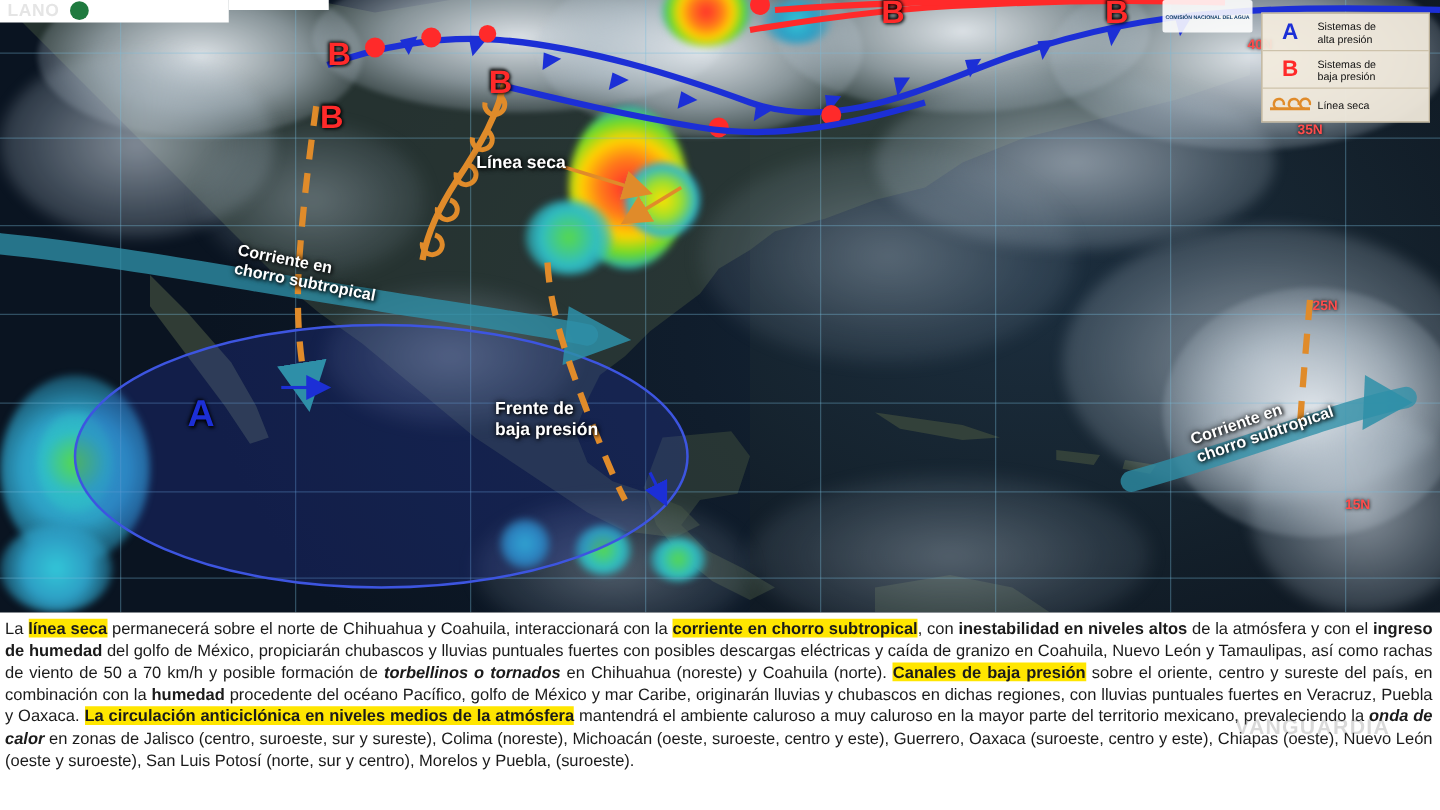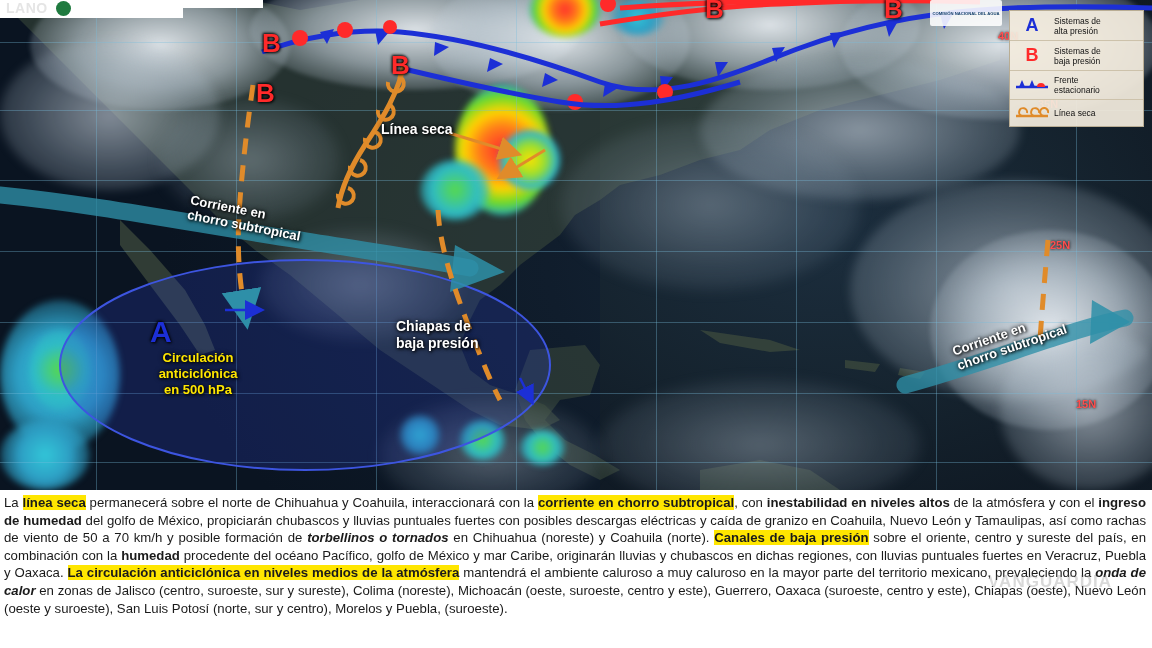--- a/index.html
+++ b/index.html
@@ -379,29 +379,26 @@
     <div class="label-B" style="left:391px; top:50px;">B</div>
     <div class="label-B" style="left:705px; top:-6px;">B</div>
     <div class="label-B" style="left:884px; top:-6px;">B</div>
     <div class="label-A" style="left:150px; top:315px;">A</div>
 
     <div class="dry-text" style="left:381px; top:121px;">Línea seca</div>
 
     <div class="jet-text" style="left:188px; top:203px; transform:rotate(11deg); white-space:pre;">Corriente en
 chorro subtropical</div>
 
-    <div class="trough-text" style="left:396px; top:318px; white-space:pre;">Chiapas de
+    <div class="trough-text" style="left:396px; top:318px; white-space:pre;">Frente de
 baja presión</div>
 
     <div class="jet-text" style="left:952px; top:325px; transform:rotate(-19deg); white-space:pre;">Corriente en
 chorro subtropical</div>
 
-    <div class="anti-text" style="left:118px; top:350px; width:160px; white-space:pre;">Circulación
-anticiclónica
-en 500 hPa</div>
 
     <div class="top-white-bar"></div>
     <div class="top-white-bar2"></div>
     <div class="logo-text">LANO</div>
     <div class="logo-dot"></div>
     <div class="cna-logo">
       <span>COMISIÓN NACIONAL DEL AGUA</span>
     </div>
 
     <div id="legend">
@@ -416,32 +413,20 @@
 
       <div class="legend-row">
         <div class="legend-key">
           <span class="key-B">B</span>
         </div>
         <div class="legend-text" style="white-space:pre;">Sistemas de
 baja presión</div>
       </div>
 
 
-      <div class="legend-row">
-        <div class="legend-key">
-          <svg width="34" height="14">
-            <line x1="1" y1="9" x2="33" y2="9" stroke="#1c2fd6" stroke-width="2.5"></line>
-            <polygon points="4,9 10,9 7,2" fill="#1c2fd6"></polygon>
-            <polygon points="14,9 20,9 17,2" fill="#1c2fd6"></polygon>
-            <path d="M22,9 a4,4 0 0,1 8,0" fill="#ff2a2a"></path>
-          </svg>
-        </div>
-        <div class="legend-text" style="white-space:pre;">Frente
-estacionario</div>
-      </div>
 
       <div class="legend-row">
         <div class="legend-key">
           <svg width="34" height="14">
             <line x1="1" y1="10" x2="33" y2="10" stroke="#e08b2a" stroke-width="2.5"></line>
             <path d="M7,10 a4,4 0 1,1 5,-3" fill="none" stroke="#e08b2a" stroke-width="2"></path>
             <path d="M19,10 a4,4 0 1,1 5,-3" fill="none" stroke="#e08b2a" stroke-width="2"></path>
             <path d="M29,10 a4,4 0 1,1 4,-3" fill="none" stroke="#e08b2a" stroke-width="2"></path>
           </svg>
         </div>

